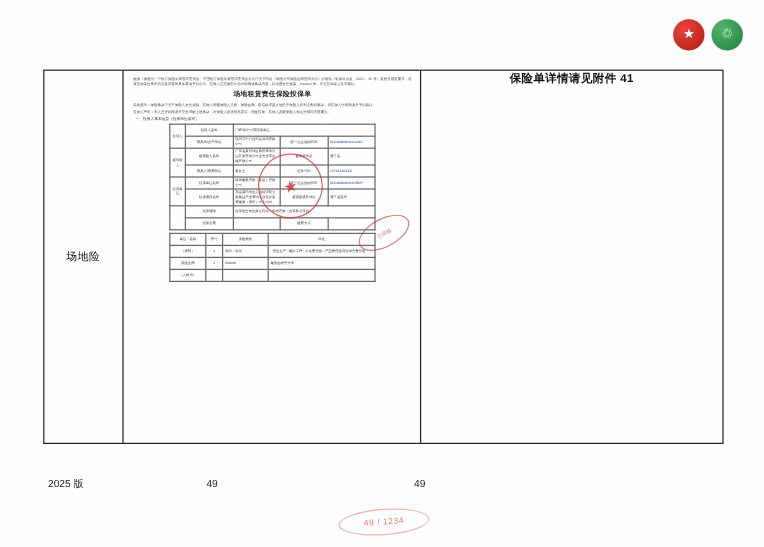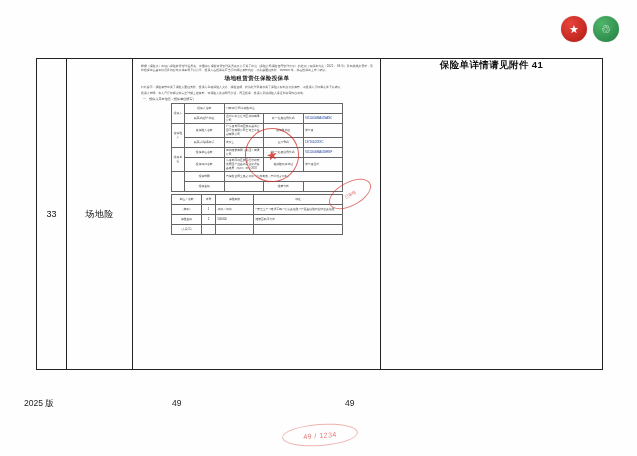--- a/index.html
+++ b/index.html
@@ -231,21 +231,21 @@
     transform: rotate(-28deg);
     color: rgba(206, 40, 33, .7);
     font-size: 4px;
     display: flex; align-items: center; justify-content: center;
     pointer-events: none;
   }
 
   
   .footer-version {
     position: absolute;
-    left: 24px;
+    left: 40px;
     top: 398px;
     font-size: 8.5px;
     color: #222;
   }
   .footer-page-left {
     position: absolute;
     left: 172px;
     top: 398px;
     font-size: 8.5px;
     color: #222;
@@ -283,23 +283,20 @@
     <div class="logo-badge logo-red">
       <span class="logo-glyph">★</span>
     </div>
     <div class="logo-badge logo-green">
       <span class="logo-glyph">♲</span>
     </div>
   </div>
 
   <div class="main-table">
 
-    <div class="col col-no">
-      <span>33</span>
-    </div>
 
 
     <div class="col col-type">
       <span>场地险</span>
     </div>
 
     <div class="col col-doc">
       <div class="doc">
 
         <div class="doc-dense">根据《保险法》中银行保险监督管理委员会、中国银行保险监督管理委员会办公厅关于印发《保险公司保险合同管理办法》的通知（银保监办发〔2021〕 66 号）及相关规定要求，现将投保单位基本情况及内容等具体事项予以公示。投保人在投保前应当仔细阅读条款内容，特别是责任免除、investor 等，并在投保单上签字确认。</div>

